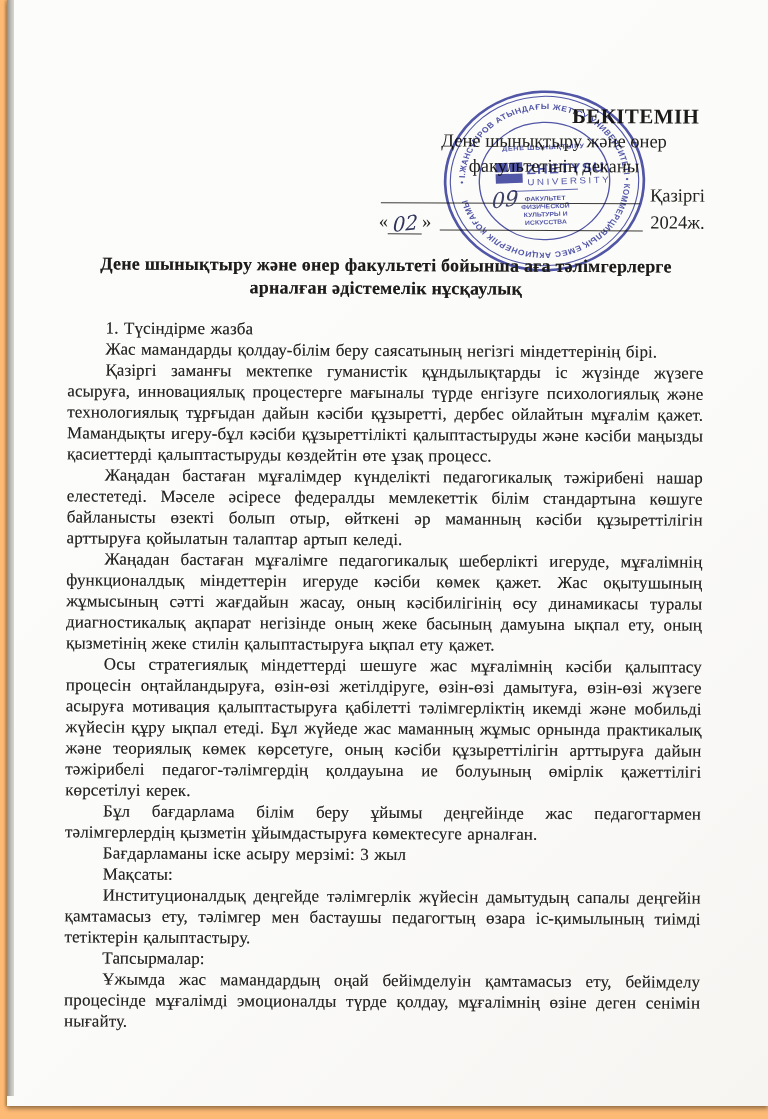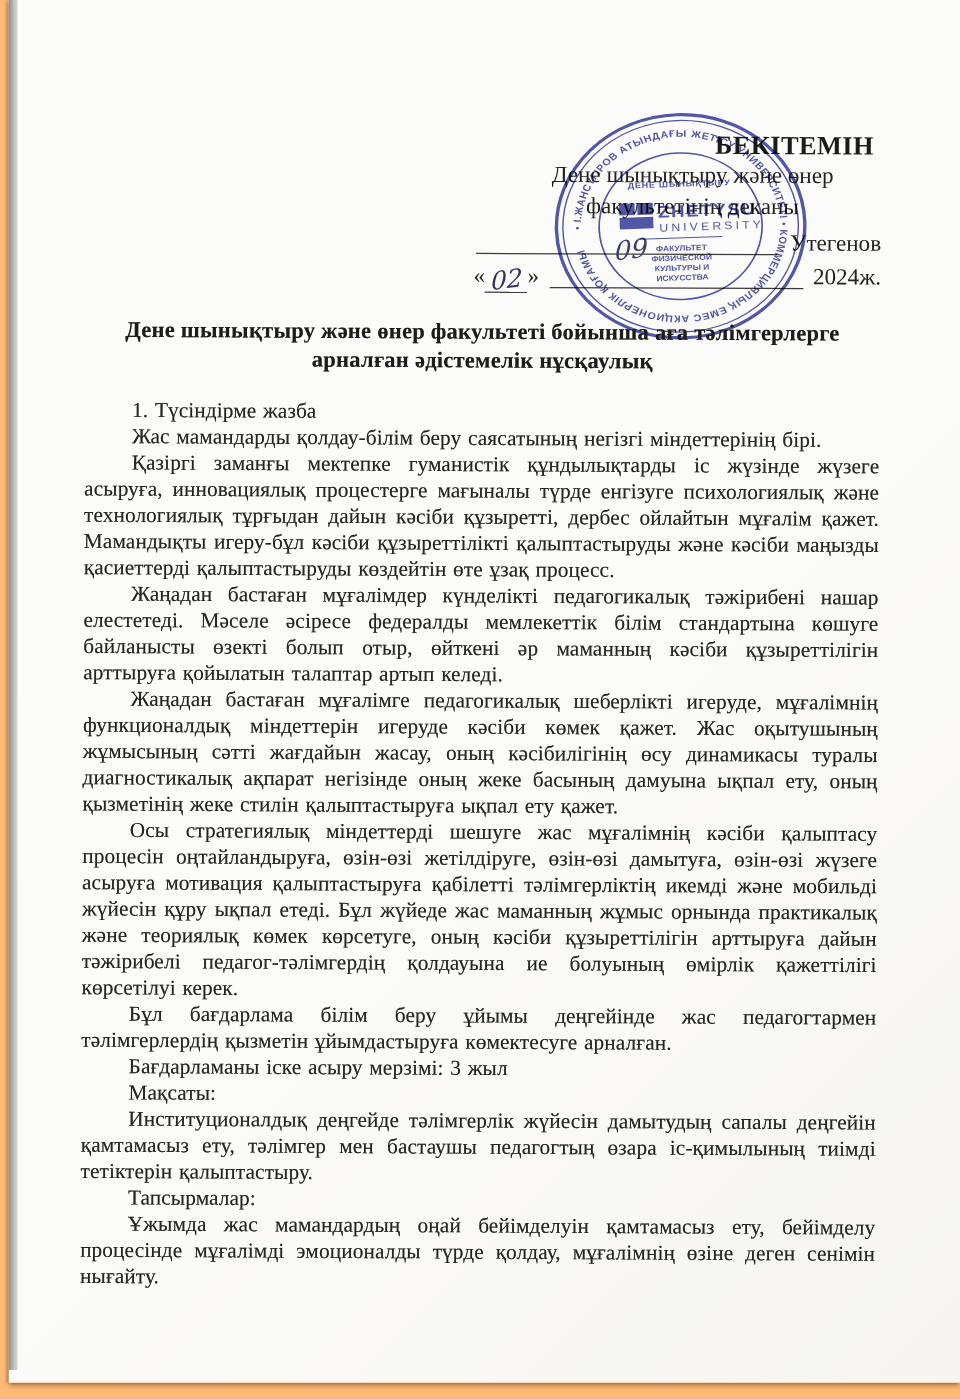--- a/index.html
+++ b/index.html
@@ -71,21 +71,21 @@
   <div class="paper">
     <div class="paper-edge-left"></div>
   </div>
 
   <div class="approval">
     <div class="heading">БЕКІТЕМІН</div>
     <div class="cline">Дене шынықтыру және өнер</div>
     <div class="cline">факультетінің деканы</div>
     <div class="sig-row">
       <span class="sig-line"></span>
-      <span>Утегенов</span>
+      <span>Қазіргі</span>
     </div>
     <div class="date-row">
       <span class="q">«</span>
       <span class="day-slot"><span class="hw">02</span></span>
       <span class="q">»</span>
       <span class="month-line">
           <span class="hw">09</span>
         </span>
       <span>2024ж.</span>
     </div>

